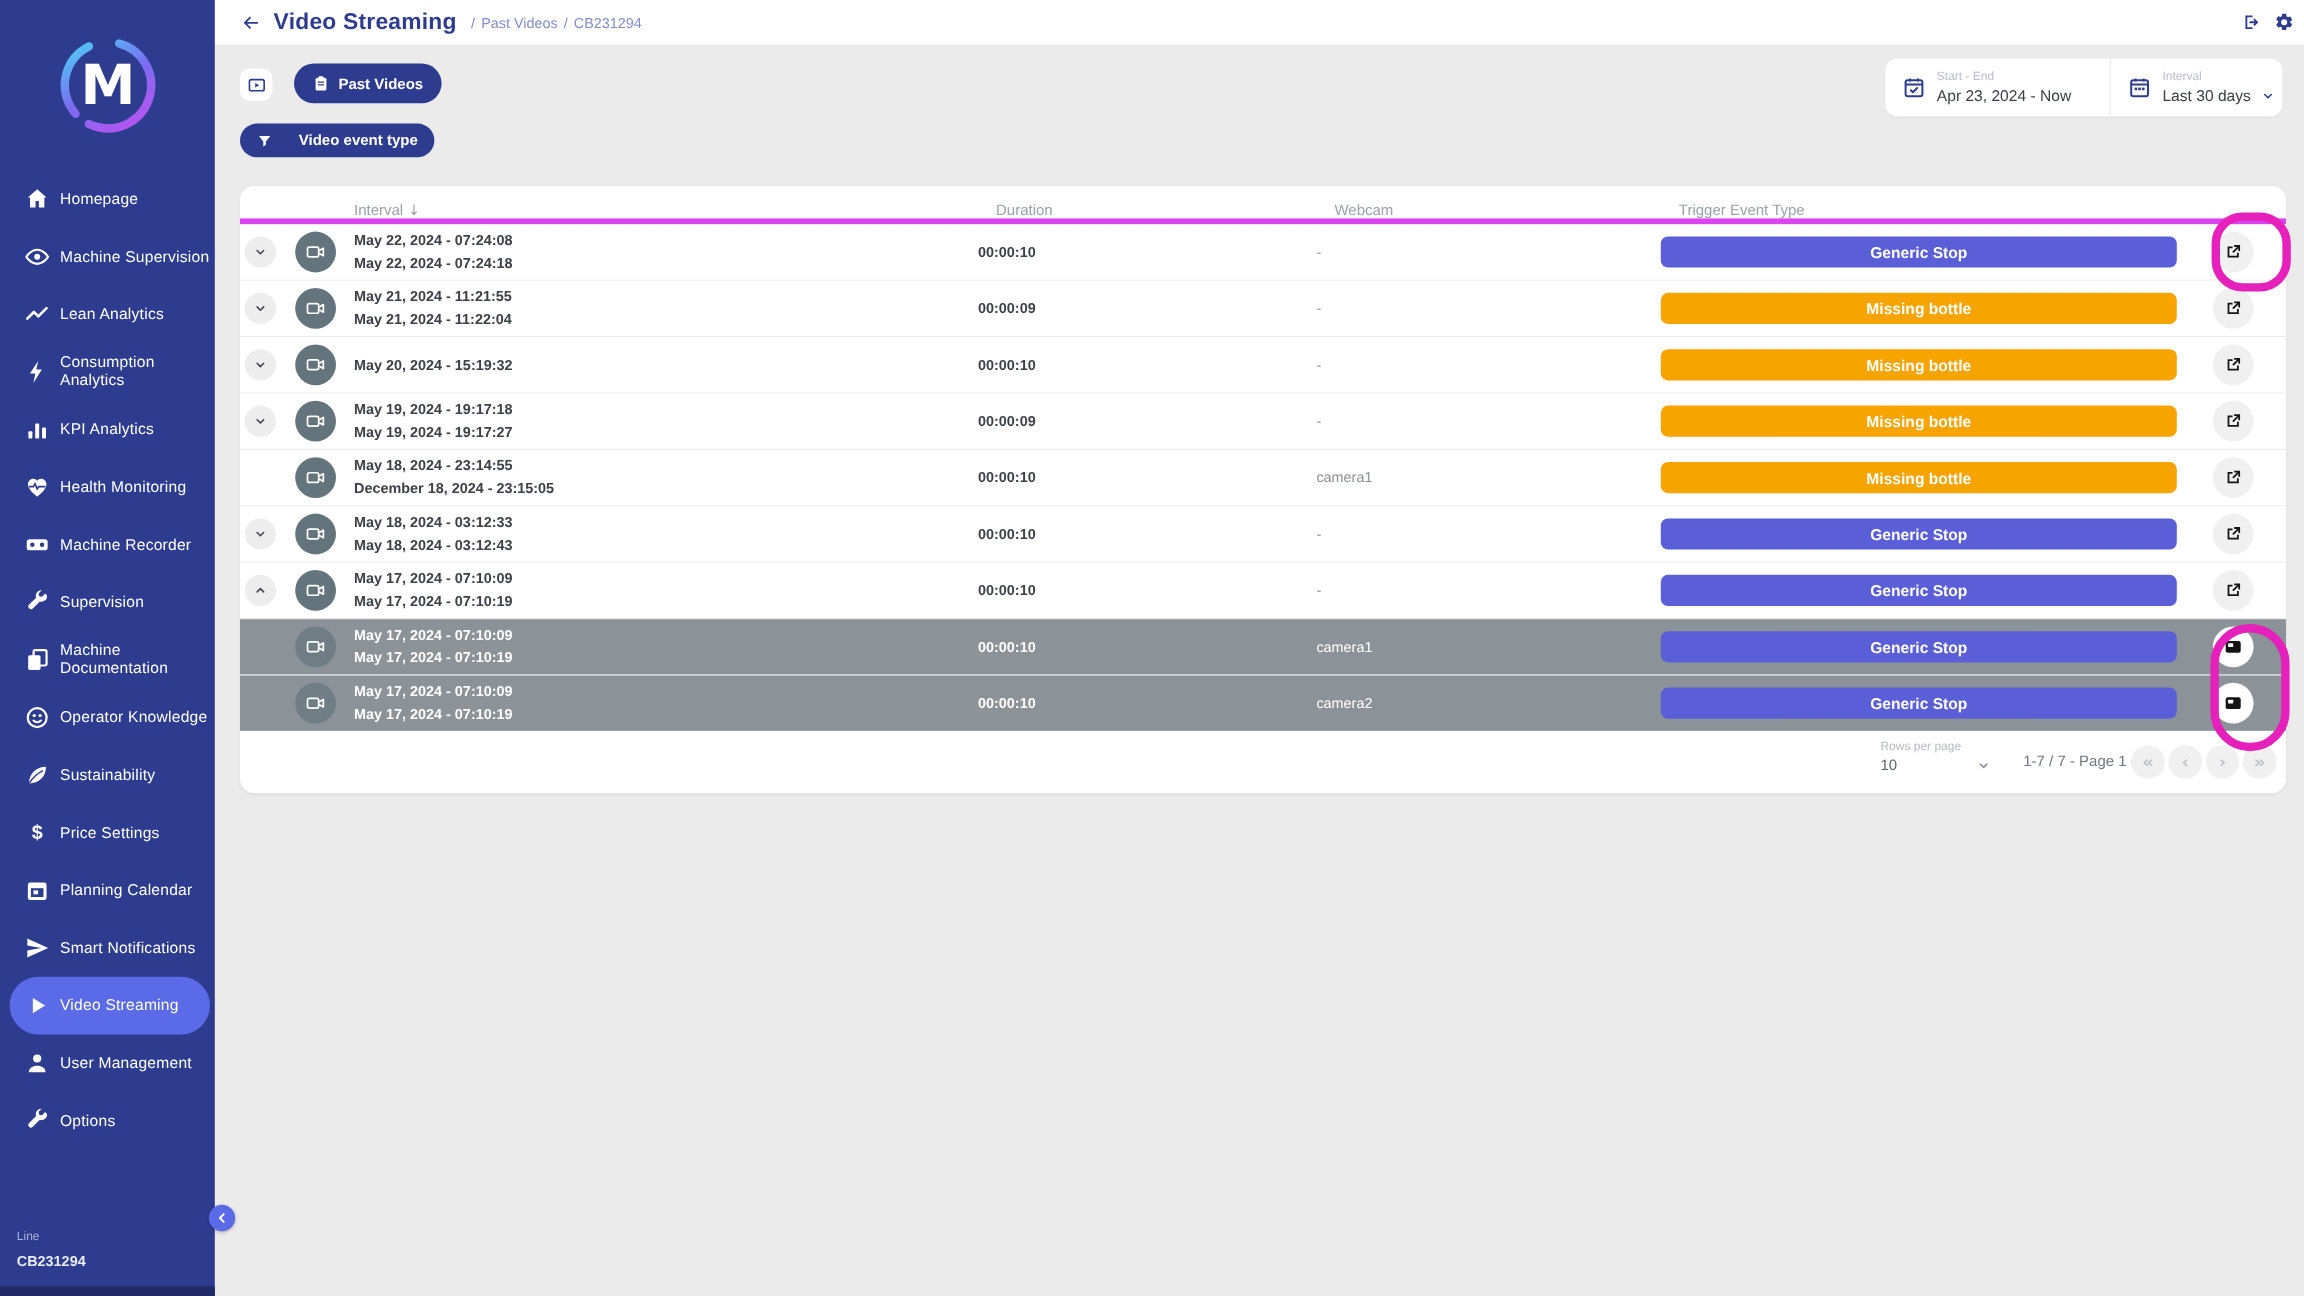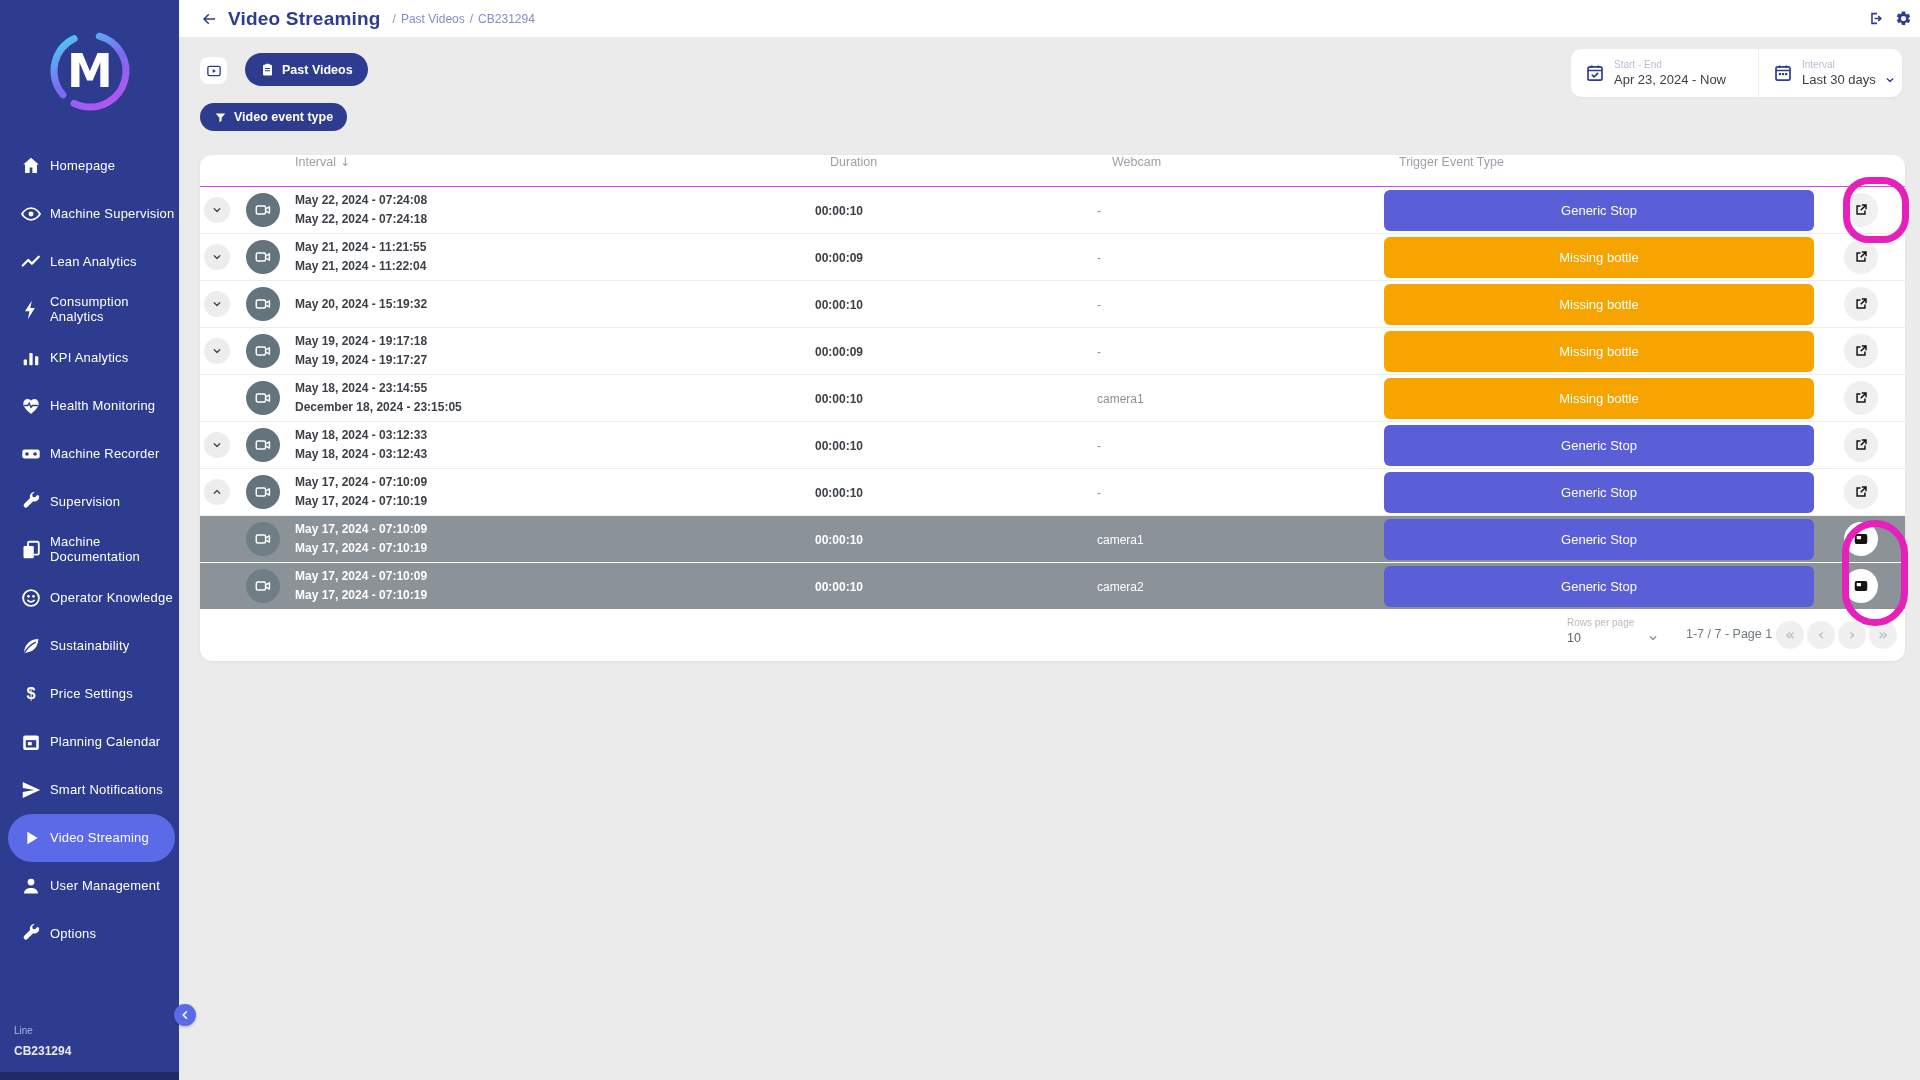--- a/index.html
+++ b/index.html
@@ -41,35 +41,35 @@
   .top-actions button{background:none;border:none;color:#2d3c8e;cursor:pointer;display:flex}
 
   
   .content{position:absolute;left:179px;top:37px;right:0;bottom:0;background:#ebebeb}
   .live-tab{position:absolute;left:21px;top:20px;width:27px;height:27px;border-radius:8px;background:#fff;
             border:none;color:#2d3c8e;display:flex;align-items:center;justify-content:center;cursor:pointer}
   .past-pill{position:absolute;left:66px;top:16px;height:33px;border-radius:17px;background:#2d3c8e;border:none;
              color:#fff;display:flex;align-items:center;gap:7px;padding:0 15px;cursor:pointer}
   .past-pill .t,.evt-pill .t{font-size:12.5px;font-weight:700}
   .evt-pill{position:absolute;left:21px;top:66px;height:28px;border-radius:14px;background:#2d3c8e;border:none;
-            color:#fff;display:flex;align-items:center;gap:7px;padding:0 14px;cursor:pointer}
+            color:#fff;display:flex;align-items:center;gap:22px;padding:0 14px;cursor:pointer}
   .date-card{position:absolute;right:18px;top:12px;width:331px;height:48px;background:#fff;border-radius:10px;
              display:flex;align-items:center;box-shadow:0 1px 2px rgba(0,0,0,.04)}
   .dc-sec{display:flex;align-items:center;gap:9px;padding-left:14px;height:100%;cursor:pointer}
   .dc-sec.s1{width:188px;border-right:1px solid #ececec}
   .dc-sec .i{color:#2d3c8e}
   .dc-lbl{font-size:10px;color:#b9bdd0;margin-bottom:2px}
   .dc-val{font-size:13px;color:#3a4045}
   .dc-val-row{display:flex;align-items:center;gap:8px}
   .dc-ch{color:#9aa1a8}
 
   
   .card{position:absolute;left:21px;top:118px;width:1705px;height:506px;background:#fff;border-radius:12px;
         box-shadow:0 1px 3px rgba(0,0,0,.06);overflow:hidden}
-  .thead{height:32px;display:flex;align-items:flex-start;border-bottom:1px solid #d946ef;color:#9aa1a8;font-size:12.5px}
+  .thead{height:32px;display:flex;align-items:flex-end;border-bottom:5px solid #d946ef;color:#9aa1a8;font-size:12.5px}
   .sp95{width:95px;flex:none}
   .c-int{width:535px;flex:none}
   .c-dur{width:282px;flex:none}
   .c-web{width:287px;flex:none}
   .c-badge{width:430px;flex:none;display:flex;align-items:center}
   .sort{font-family:"DejaVu Sans",sans-serif;margin-left:4px;font-size:12px}
   .trow{height:47px;display:flex;align-items:center;border-bottom:1px solid #ededed;background:#fff}
   .trow.sub{background:#8b9298;border-bottom:1px solid #fff}
   .c-exp{width:26px;height:26px;margin-left:4px;flex:none}
   .exp-btn{width:26px;height:26px;border-radius:50%;background:#ededed;border:none;color:#3f4549;
@@ -77,22 +77,22 @@
   .cam{width:34px;height:34px;margin-left:16px;border-radius:50%;background:#64747c;color:#fff;flex:none;
        display:flex;align-items:center;justify-content:center}
   .sub .cam{background:#6f7d84}
   .int-wrap{margin-left:15px;width:520px;flex:none}
   .int-line{font-size:12px;font-weight:700;color:#3b4147;line-height:1.55}
   .sub .int-line{color:#fff}
   .dur{font-size:12px;font-weight:700;color:#3b4147}
   .sub .dur{color:#fff}
   .web{font-size:12px;color:#8a9196}
   .sub .web{color:#fff}
-  .badge{width:430px;height:41px;border-radius:6px;display:flex;align-items:center;justify-content:center;
-         color:#fff;font-size:13px;font-weight:400}
+  .badge{width:430px;height:26px;border-radius:6px;display:flex;align-items:center;justify-content:center;
+         color:#fff;font-size:13px;font-weight:700}
   .action-btn{margin-left:30px;width:34px;height:34px;border-radius:50%;background:#f0f0f0;border:none;
               color:#141414;display:flex;align-items:center;justify-content:center;cursor:pointer;flex:none}
   .sub .action-btn{background:#fff}
 
   
   .pagination{position:relative;height:51px}
   .rpp{position:absolute;left:1367px;top:7px;width:92px;cursor:pointer}
   .rpp-label{font-size:10px;color:#b5bbc1}
   .rpp-val-row{display:flex;align-items:center;justify-content:space-between;margin-top:3px;
                font-size:12.5px;color:#5b646b}

